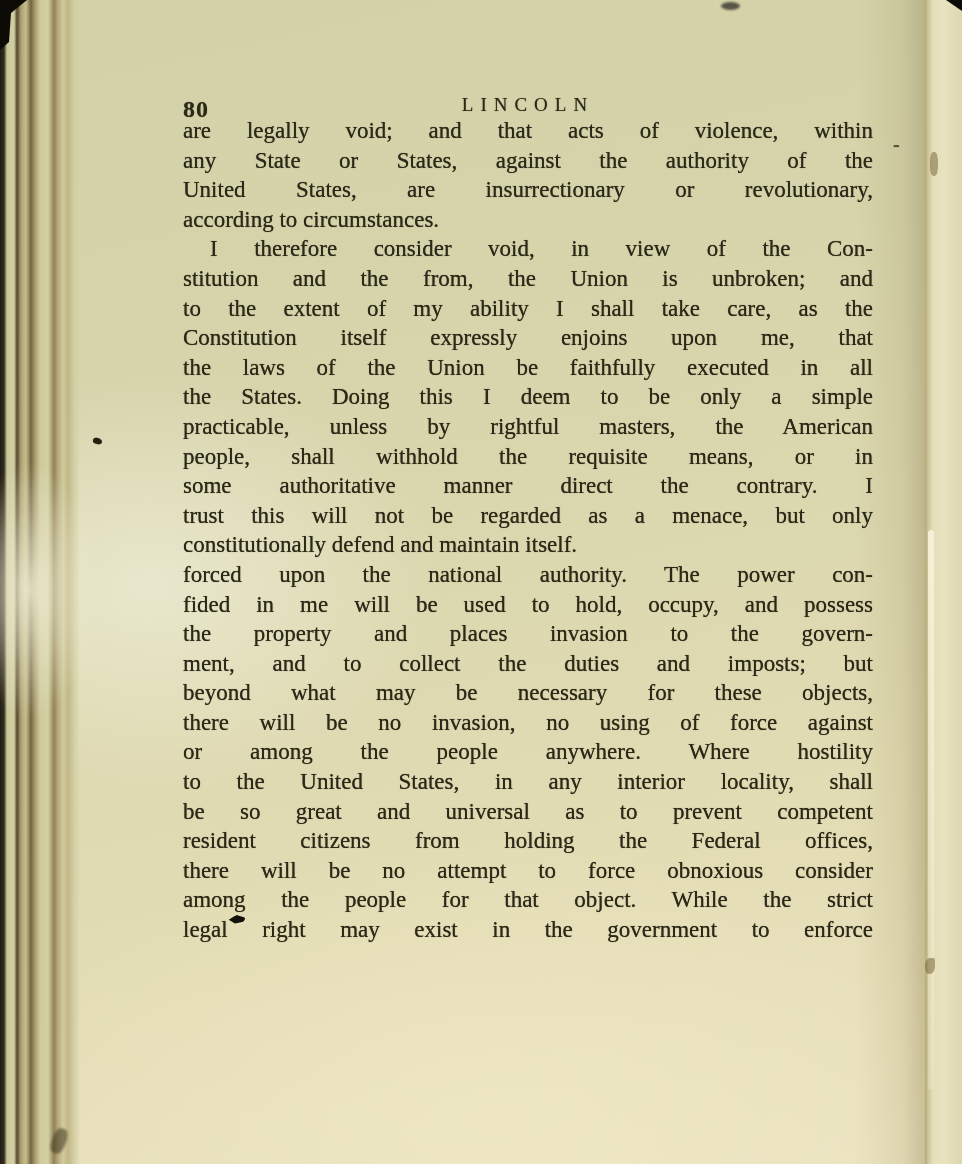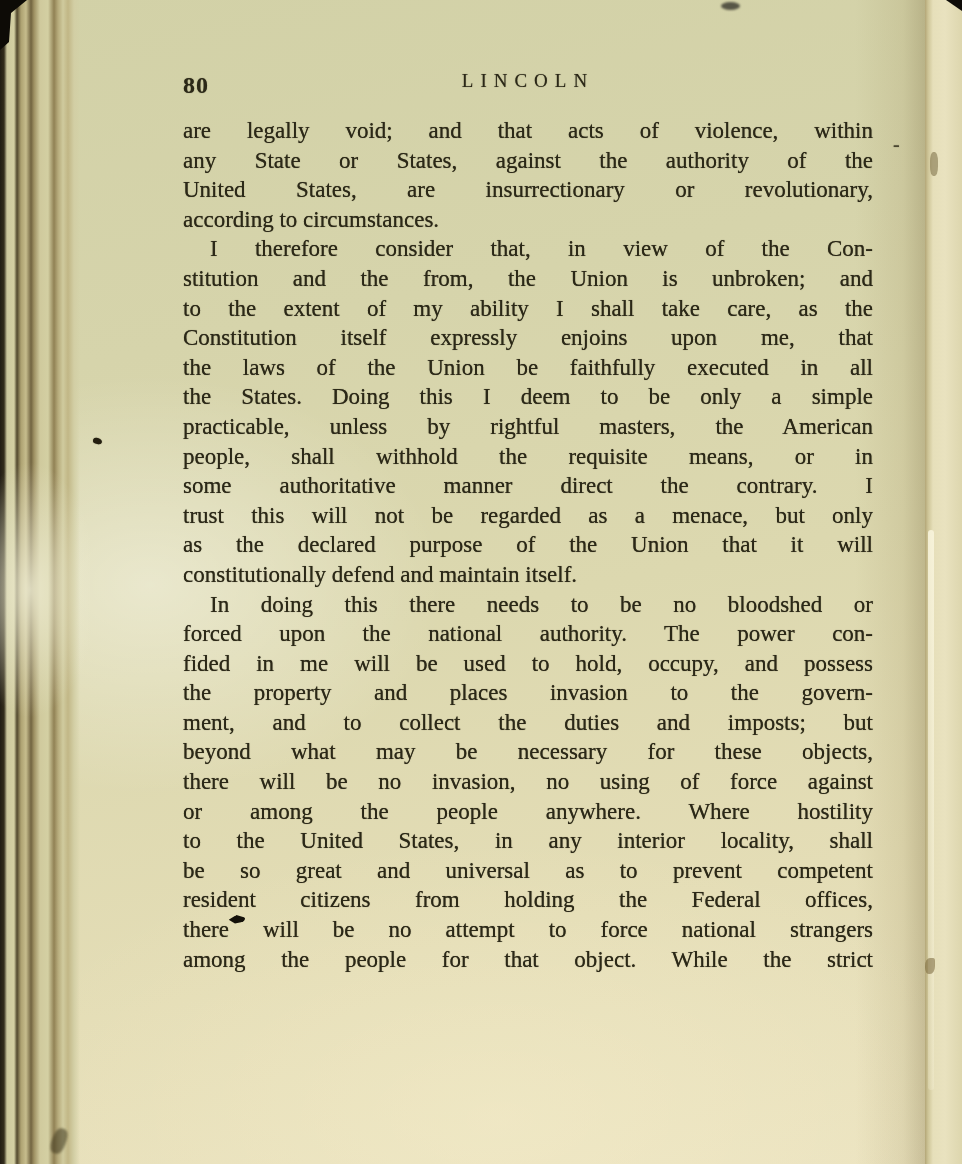--- a/index.html
+++ b/index.html
@@ -42,21 +42,21 @@
   .edge-right-hl{
     position:absolute;left:928px;top:530px;width:6px;height:560px;
     background:linear-gradient(180deg,rgba(248,244,220,0.9),rgba(248,244,220,0.25));
     border-radius:3px;
   }
   .corner-tr{
     position:absolute;right:0;top:0;width:16px;height:11px;background:#0e0c08;
     clip-path:polygon(100% 0,100% 100%,0 0);
   }
   
-  .header{position:absolute;left:183px;top:70px;width:690px;height:32px;}
+  .header{position:absolute;left:183px;top:94px;width:690px;height:32px;}
   .pagenum{position:absolute;left:0;top:2px;font-size:24px;font-weight:bold;letter-spacing:1px;
     text-shadow:0 0 1px rgba(43,40,23,0.55);}
   .title{display:block;text-align:center;font-size:19px;letter-spacing:7px;
     text-shadow:0 0 1px rgba(43,40,23,0.55);}
   
   .textblock{position:absolute;left:183px;top:116px;width:690px;font-size:23px;}
   .line{height:29.6px;line-height:29.6px;text-align:justify;text-align-last:justify;
     white-space:nowrap;text-shadow:0 0 0.7px rgba(43,40,23,0.85);}
   .line.end{text-align-last:left;}
   .line.indent{text-indent:27px;}
@@ -94,45 +94,44 @@
   <div class="header">
     <span class="pagenum">80</span>
     <span class="title">LINCOLN</span>
   </div>
 
   <div class="textblock">
       <div class="line">are legally void; and that acts of violence, within</div>
       <div class="line">any State or States, against the authority of the</div>
       <div class="line">United States, are insurrectionary or revolutionary,</div>
       <div class="line end">according to circumstances.</div>
-      <div class="line indent">I therefore consider that, in view of the Con-</div>
+      <div class="line indent">I therefore consider void, in view of the Con-</div>
       <div class="line">stitution and the from, the Union is unbroken; and</div>
       <div class="line">to the extent of my ability I shall take care, as the</div>
       <div class="line">Constitution itself expressly enjoins upon me, that</div>
       <div class="line">the laws of the Union be faithfully executed in all</div>
       <div class="line">the States. Doing this I deem to be only a simple</div>
       <div class="line">practicable, unless by rightful masters, the American</div>
       <div class="line">people, shall withhold the requisite means, or in</div>
       <div class="line">some authoritative manner direct the contrary. I</div>
       <div class="line">trust this will not be regarded as a menace, but only</div>
-      <div class="line">as the declared purpose of the Union that it will</div>
       <div class="line end">constitutionally defend and maintain itself.</div>
-      <div class="line indent">In doing this there needs to be no bloodshed or</div>
       <div class="line">forced upon the national authority. The power con-</div>
       <div class="line">fided in me will be used to hold, occupy, and possess</div>
       <div class="line">the property and places invasion to the govern-</div>
       <div class="line">ment, and to collect the duties and imposts; but</div>
       <div class="line">beyond what may be necessary for these objects,</div>
       <div class="line">there will be no invasion, no using of force against</div>
       <div class="line">or among the people anywhere. Where hostility</div>
       <div class="line">to the United States, in any interior locality, shall</div>
       <div class="line">be so great and universal as to prevent competent</div>
       <div class="line">resident citizens from holding the Federal offices,</div>
-      <div class="line">there will be no attempt to force national strangers</div>
+      <div class="line">there will be no attempt to force obnoxious consider</div>
       <div class="line">among the people for that object. While the strict</div>
+      <div class="line">legal right may exist in the government to enforce</div>
     </div>
 
   <span class="stray-dash">-</span>
   <div class="margin-dot"></div>
   <div class="ink-smudge"></div>
   <div class="top-smudge"></div>
   <div class="edge-speck"></div>
   <div class="edge-notch"></div>
   <div class="bottom-left-mark"></div>
 

